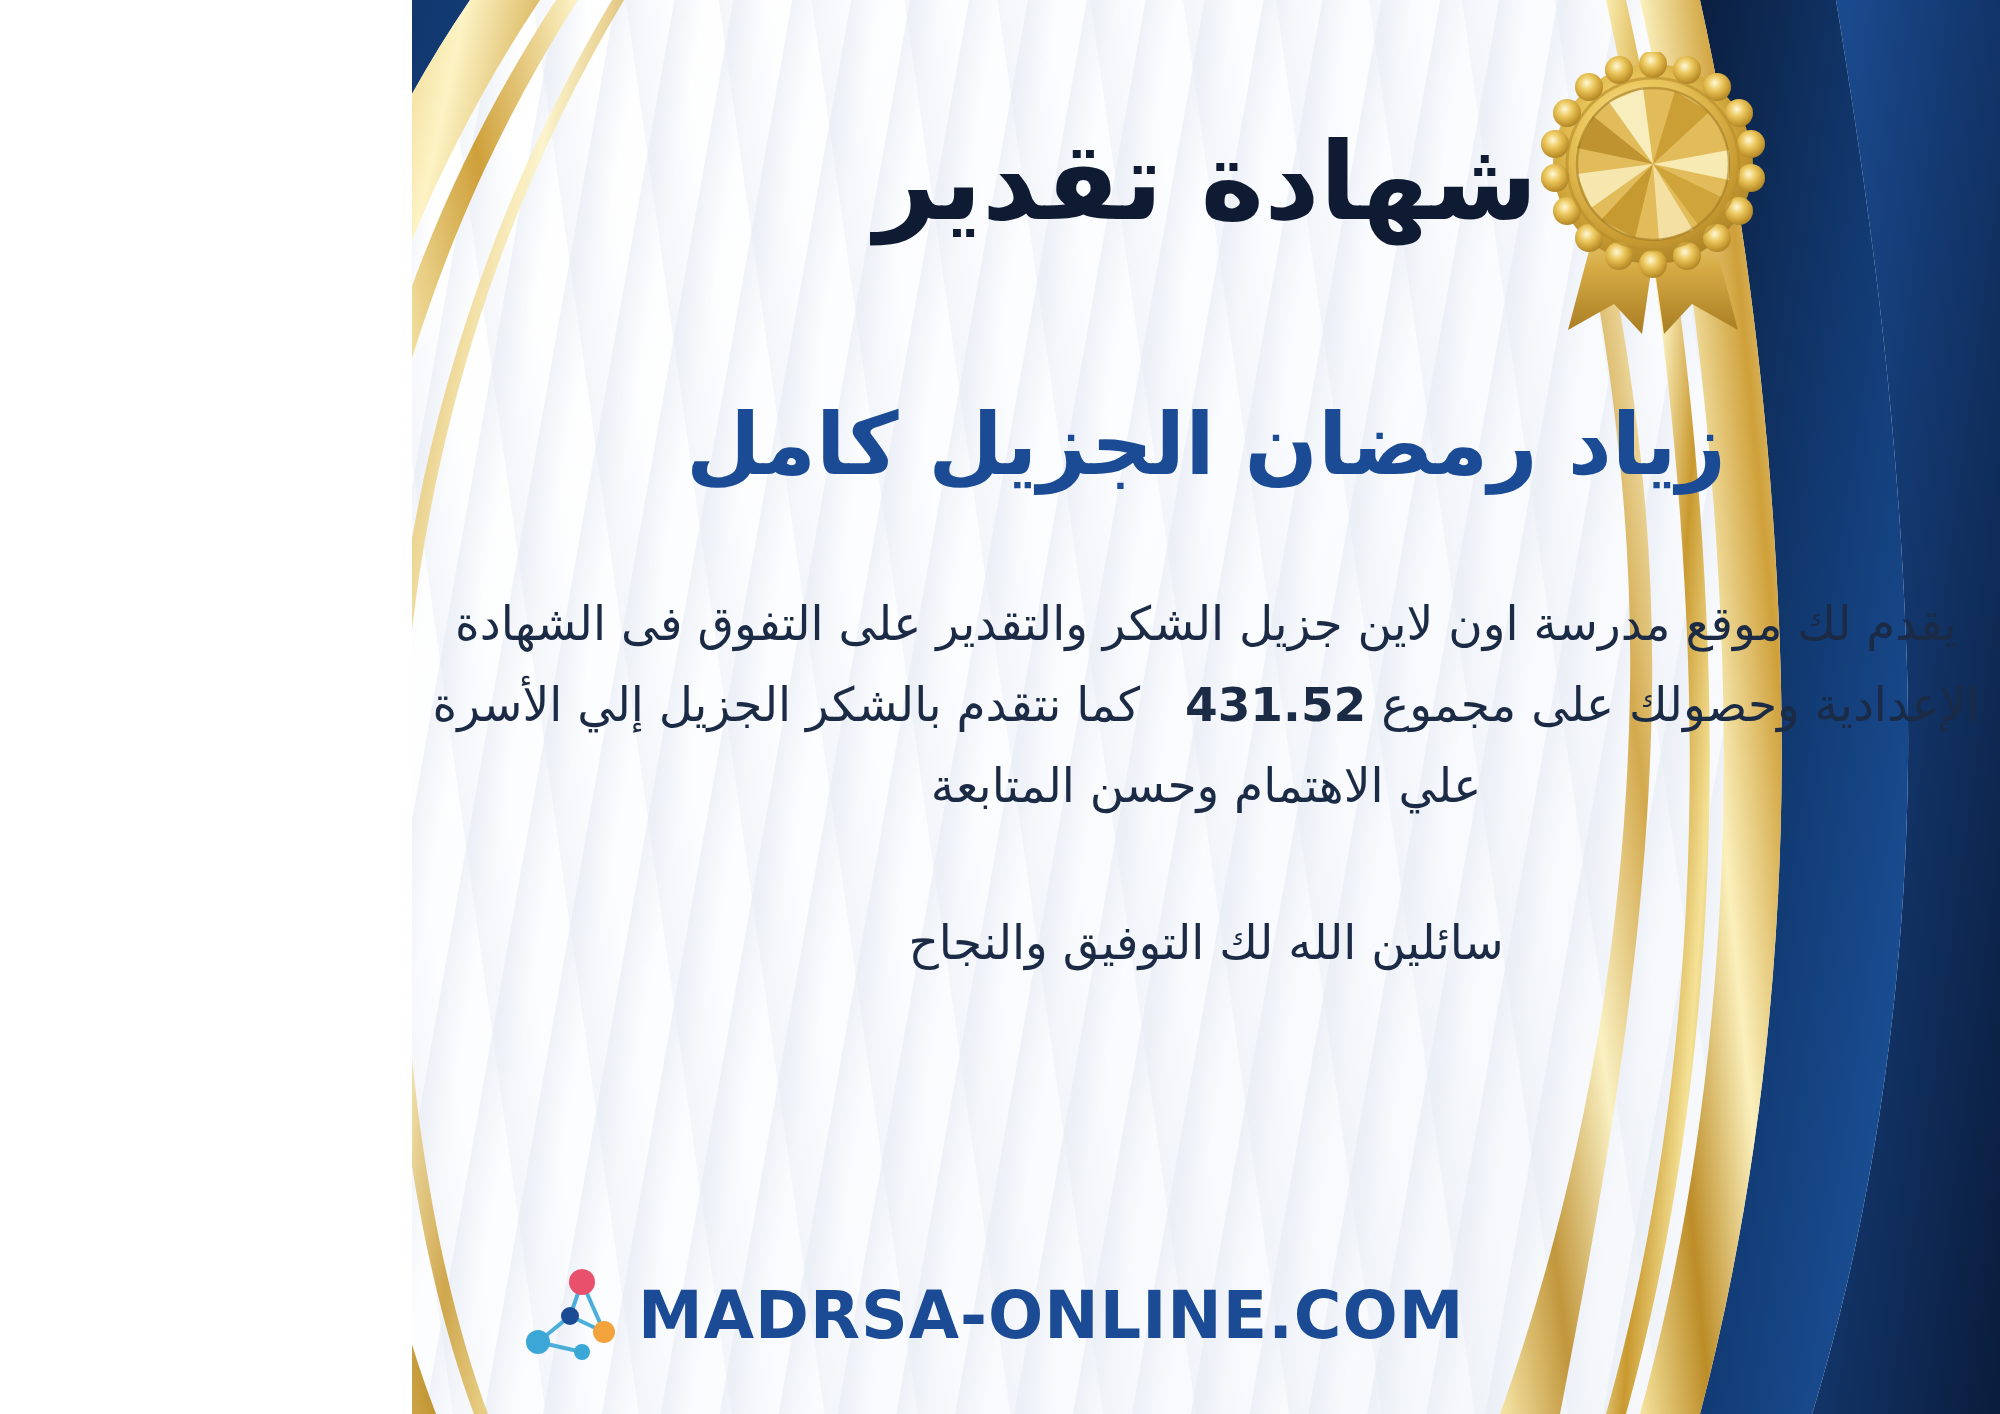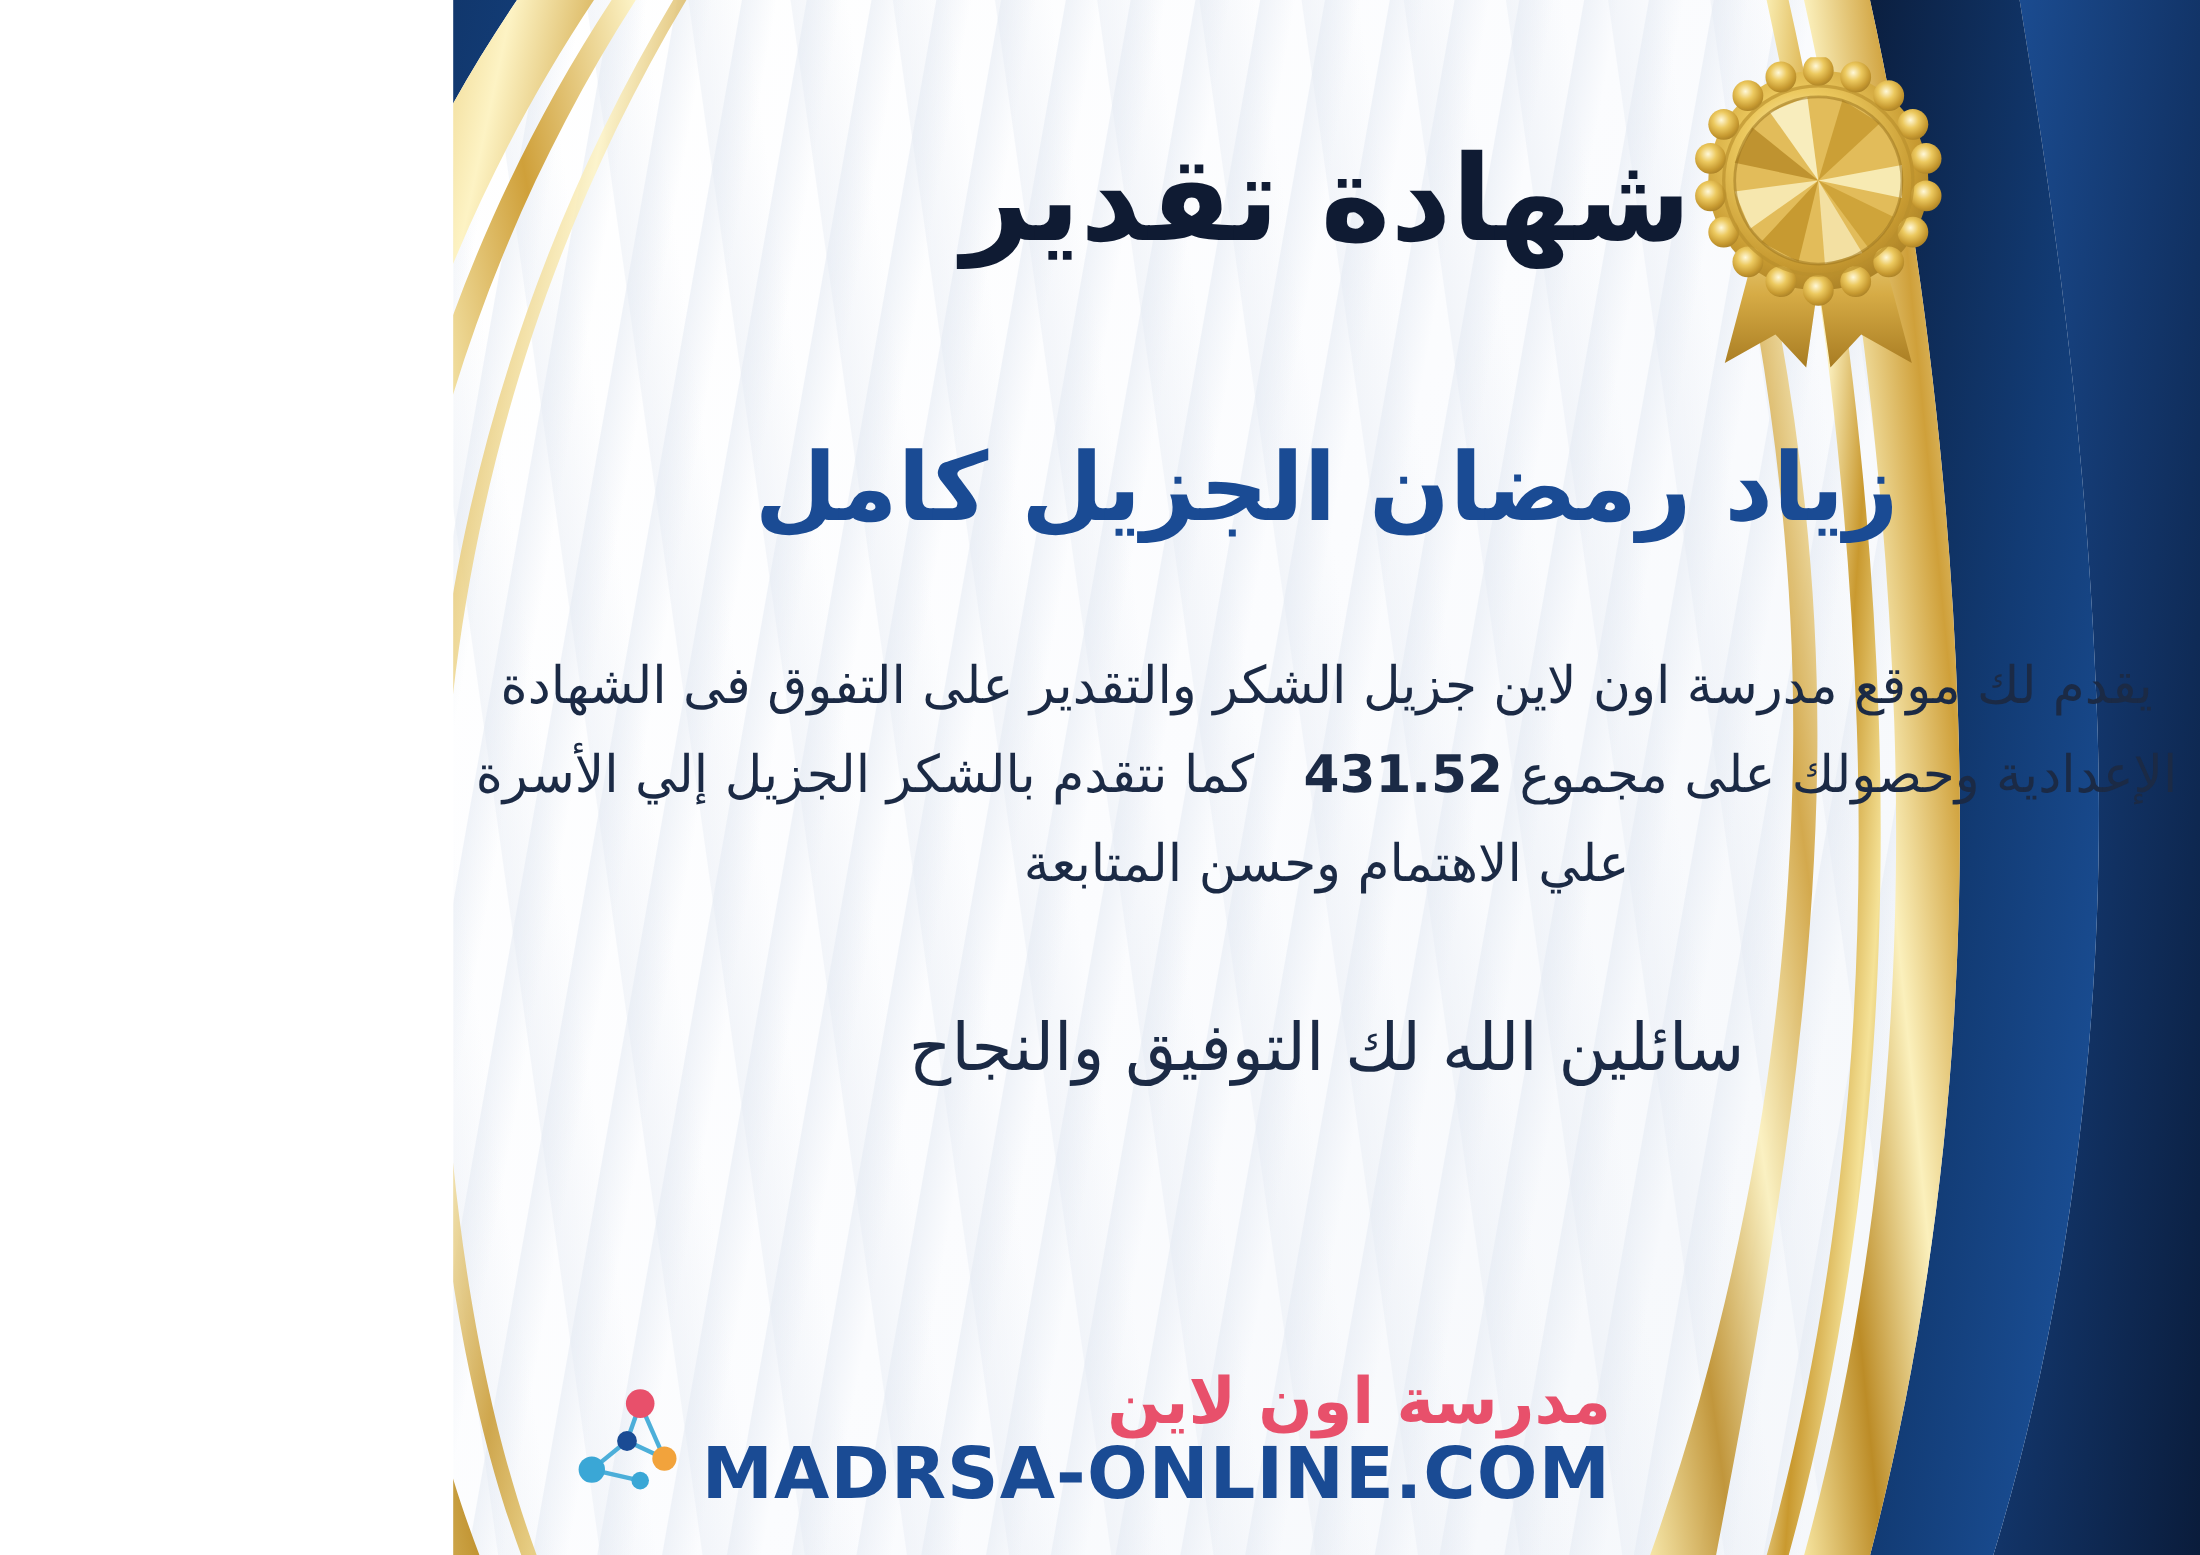--- a/index.html
+++ b/index.html
@@ -90,21 +90,21 @@
   }
 
   .body-text .score {
     font-weight: bold;
     letter-spacing: 1px;
   }
 
   .closing {
     margin-top: 78px;
     width: 1560px;
-    font-size: 60px;
+    font-size: 47px;
     line-height: 1.6;
     color: #1b2a45;
     text-align: center;
     direction: rtl;
   }
 
   
   .medal {
     position: absolute;
     top: 52px;
@@ -287,21 +287,20 @@
       <span class="score">431.52</span>
       &nbsp;
       <span>كما نتقدم  بالشكر الجزيل إلي الأسرة علي الاهتمام وحسن المتابعة</span>
     </div>
 
     <div class="closing">سائلين الله لك التوفيق  والنجاح</div>
   </div>
 
   <div class="logo">
     <div class="logo-text">
-      <div class="logo-ar">مدرسة اون لاين</div>
       <div class="logo-en">MADRSA-ONLINE.COM</div>
     </div>
     <svg class="logo-mark" viewBox="0 0 120 120">
       <g stroke="#3aa7d6" stroke-width="4" fill="none" opacity="0.9">
         <line x1="30" y1="86" x2="62" y2="60"></line>
         <line x1="62" y1="60" x2="96" y2="76"></line>
         <line x1="62" y1="60" x2="74" y2="26"></line>
         <line x1="30" y1="86" x2="74" y2="96"></line>
         <line x1="74" y1="26" x2="96" y2="76"></line>
       </g>

